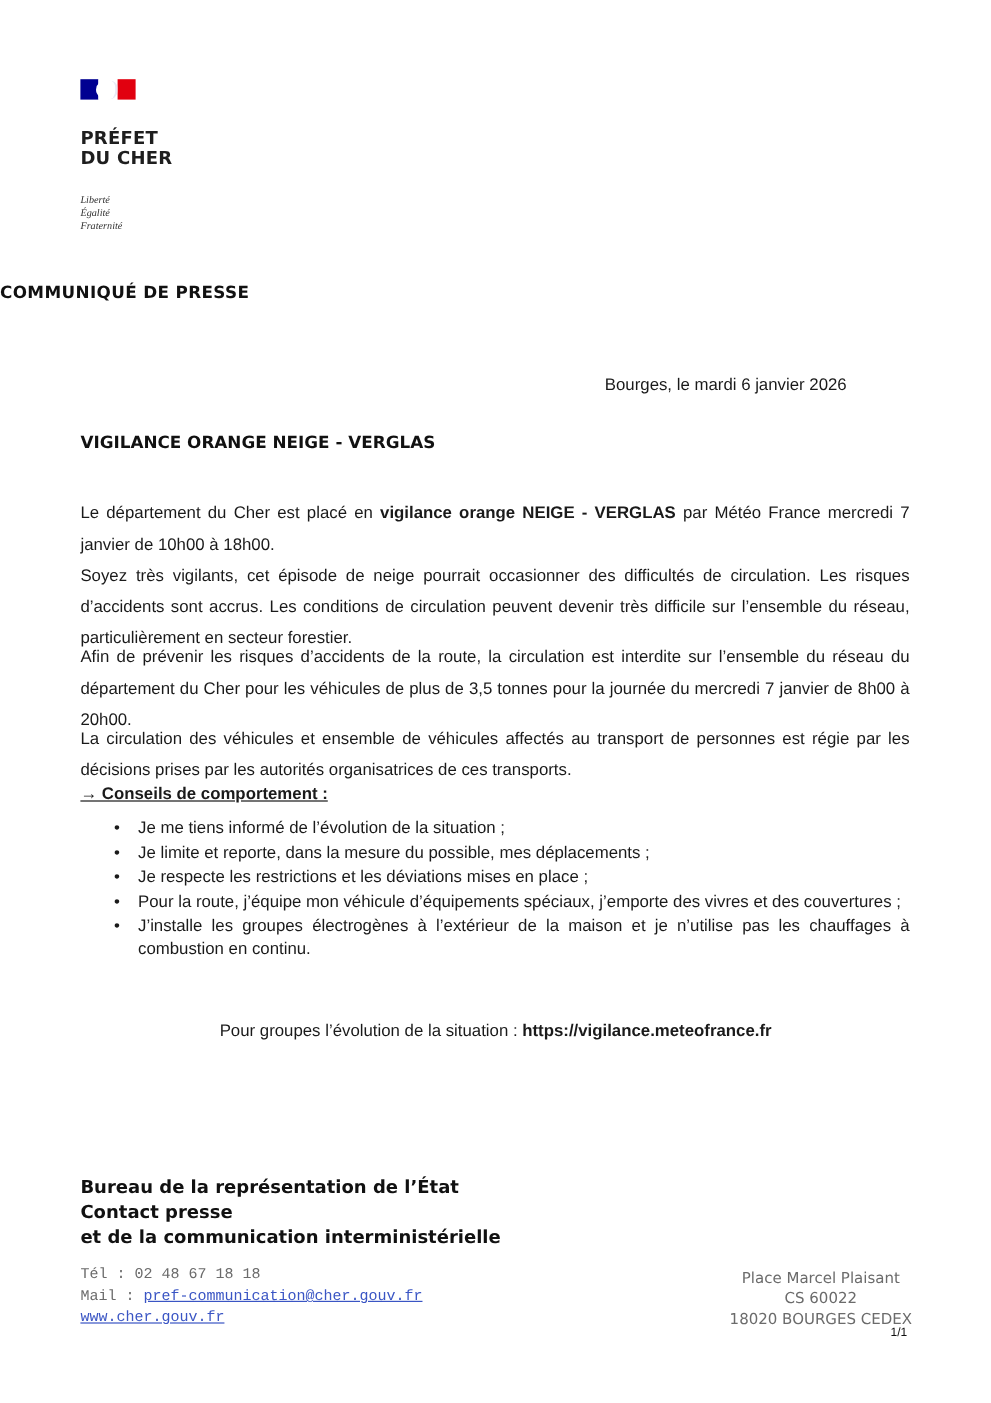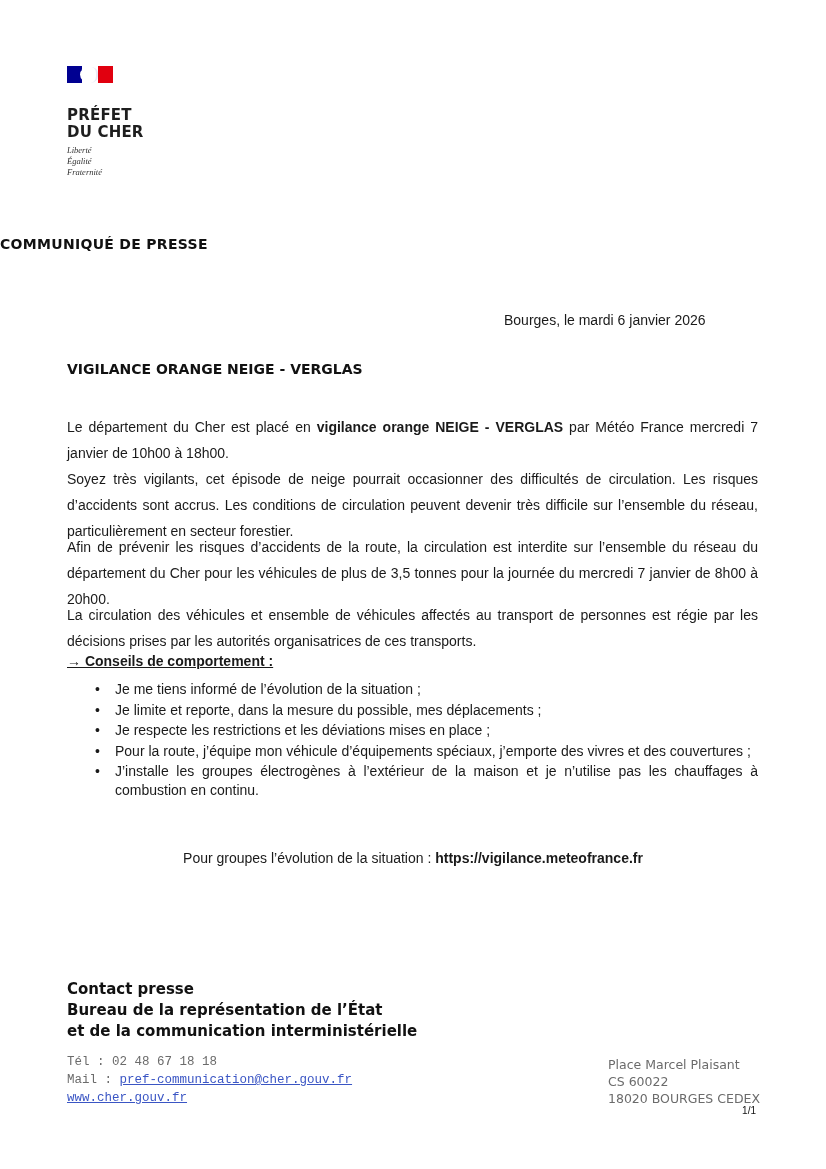--- a/index.html
+++ b/index.html
@@ -19,21 +19,21 @@
     .flag .marianne {
       position: absolute; left: 13px; top: 1px; width: 16px; height: 16px;
       border-radius: 50% 40% 45% 55%; background: #ffffff;
       border-right: 2px solid #e9e9f5;
     }
     .logo-title {
       margin-top: 24px; font-family: "DejaVu Sans", sans-serif; font-weight: bold;
       font-size: 15px; line-height: 17px; letter-spacing: 0.2px; color: #1e1e1e;
     }
     .motto {
-      margin-top: 4px; font-family: "Liberation Serif", serif; font-style: italic;
+      margin-top: 20px; font-family: "Liberation Serif", serif; font-style: italic;
       font-size: 8.5px; line-height: 11px; color: #333;
     }
 
     .doc-title {
       left: 0; width: 826px; top: 236px; 
       font-family: "DejaVu Sans", sans-serif; font-weight: bold; font-size: 14px;
       letter-spacing: 0.3px; color: #111;
     }
     .date-line {
       left: 504px; top: 312px; font-size: 14px; color: #1a1a1a;
@@ -56,21 +56,21 @@
     .advice-list li { position: relative; padding-left: 48px; margin-bottom: 2px; text-align: justify; }
     .advice-list li .bullet { position: absolute; left: 28px; top: 0; }
 
     .follow { left: 0; width: 826px; top: 850px; text-align: center; font-size: 14px; }
 
     .contact { left: 67px; top: 979px; font-family: "DejaVu Sans", sans-serif; font-weight: bold; font-size: 15px; line-height: 21px; color: #111; }
     .contact div { white-space: nowrap; }
 
     .footer-left { left: 67px; top: 1053px; font-family: Liberation Mono, monospace; font-size: 12.5px; line-height: 18px; color: #6b6b6b; }
     .footer-left a { color: #3a55c4; text-decoration: underline; }
-    .footer-right { right: 66px; top: 1056px; text-align: left; font-family: "DejaVu Sans", sans-serif; font-size: 12.5px; line-height: 17px; color: #6b6b6b; }
+    .footer-right { right: 66px; top: 1056px; text-align: center; font-family: "DejaVu Sans", sans-serif; font-size: 12.5px; line-height: 17px; color: #6b6b6b; }
     .page-num { right: 70px; top: 1105px; font-size: 10px; color: #111; }
   </style>
 </head>
 <body>
 
 <div class="abs logo">
   <div class="flag">
     <div class="b"></div>
       <div class="w"></div>
       <div class="r"></div>
@@ -111,22 +111,22 @@
   <li><span class="bullet">•</span><span>Je respecte les restrictions et les déviations mises en place ;</span></li>
   <li><span class="bullet">•</span><span>Pour la route, j’équipe mon véhicule d’équipements spéciaux, j’emporte des vivres et des couvertures ;</span></li>
   <li><span class="bullet">•</span><span>J’installe les groupes électrogènes à l’extérieur de la maison et je n’utilise pas les chauffages à combustion en continu.</span></li>
 </ul>
 
 <div class="abs follow">
   <span>Pour groupes l’évolution de la situation : </span><b>https://vigilance.meteofrance.fr</b>
 </div>
 
 <div class="abs contact">
+  <div>Bureau de la représentation de l’État</div>
   <div>Contact presse</div>
-  <div>Bureau de la représentation de l’État</div>
   <div>et de la communication interministérielle</div>
 </div>
 
 <div class="abs footer-left">
   <div>Tél : 02 48 67 18 18</div>
   <div><span>Mail : </span><a>pref-communication@cher.gouv.fr</a></div>
   <div><a>www.cher.gouv.fr</a></div>
 </div>
 
 <div class="abs footer-right">

